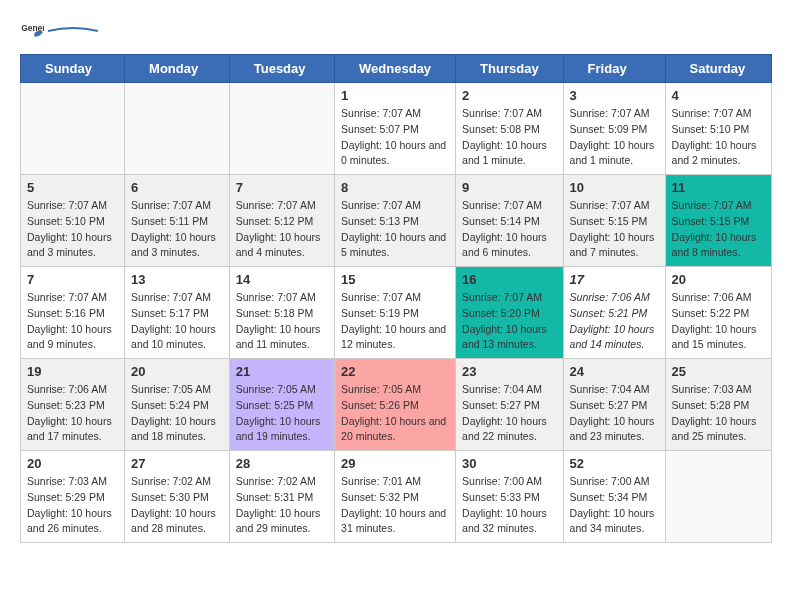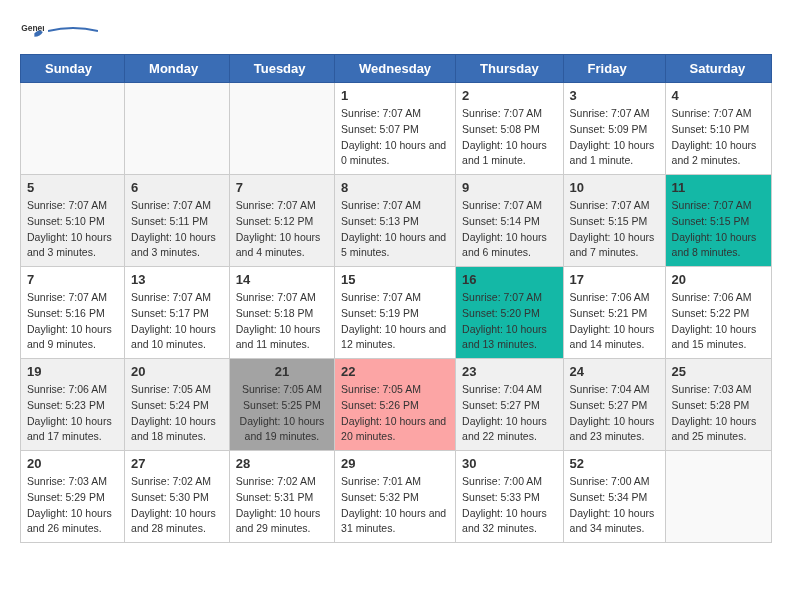--- a/index.html
+++ b/index.html
@@ -188,39 +188,39 @@
           <div class="day-info">Sunrise: 7:07 AM<br>Sunset: 5:18 PM<br>Daylight: 10 hours and 11 minutes.</div>
         </td>
         <td style="background: rgb(255, 255, 255);">
           <span class="day-number">15</span>
           <div class="day-info">Sunrise: 7:07 AM<br>Sunset: 5:19 PM<br>Daylight: 10 hours and 12 minutes.</div>
         </td>
         <td style="background: #14b8a6;">
           <span class="day-number">16</span>
           <div class="day-info">Sunrise: 7:07 AM<br>Sunset: 5:20 PM<br>Daylight: 10 hours and 13 minutes.</div>
         </td>
-        <td style="background: rgb(255, 255, 255);">
+        <td style="background: rgb(255, 255, 255); font-style: italic;">
           <span class="day-number">17</span>
           <div class="day-info">Sunrise: 7:06 AM<br>Sunset: 5:21 PM<br>Daylight: 10 hours and 14 minutes.</div>
         </td>
         <td style="background: rgb(255, 255, 255);">
           <span class="day-number">20</span>
           <div class="day-info">Sunrise: 7:06 AM<br>Sunset: 5:22 PM<br>Daylight: 10 hours and 15 minutes.</div>
         </td>
       </tr>
       <tr class="row-even">
         <td style="background: rgb(240, 240, 240); margin-top: 28px;">
           <span class="day-number">19</span>
           <div class="day-info">Sunrise: 7:06 AM<br>Sunset: 5:23 PM<br>Daylight: 10 hours and 17 minutes.</div>
         </td>
         <td style="background: rgb(240, 240, 240);">
           <span class="day-number">20</span>
           <div class="day-info">Sunrise: 7:05 AM<br>Sunset: 5:24 PM<br>Daylight: 10 hours and 18 minutes.</div>
         </td>
-        <td style="background: #a3a3a3; text-align: center;">
+        <td style="background: #c4b5fd;">
           <span class="day-number">21</span>
           <div class="day-info">Sunrise: 7:05 AM<br>Sunset: 5:25 PM<br>Daylight: 10 hours and 19 minutes.</div>
         </td>
         <td style="background: #fca5a5;">
           <span class="day-number">22</span>
           <div class="day-info">Sunrise: 7:05 AM<br>Sunset: 5:26 PM<br>Daylight: 10 hours and 20 minutes.</div>
         </td>
         <td style="background: rgb(240, 240, 240);">
           <span class="day-number">23</span>
           <div class="day-info">Sunrise: 7:04 AM<br>Sunset: 5:27 PM<br>Daylight: 10 hours and 22 minutes.</div>

